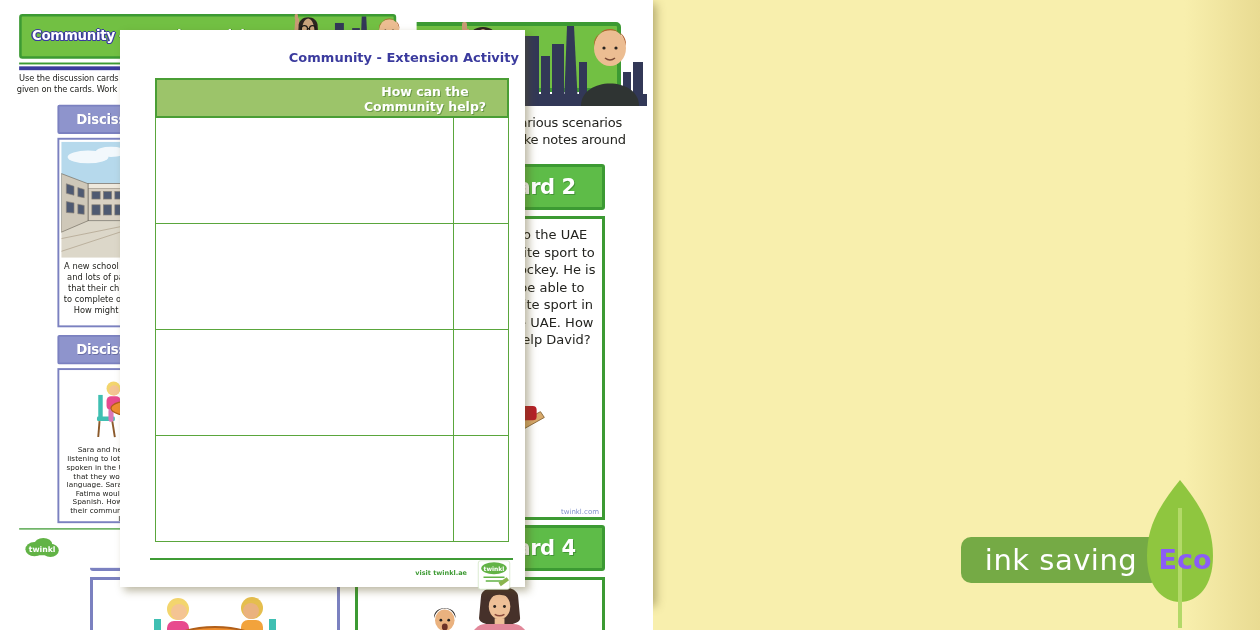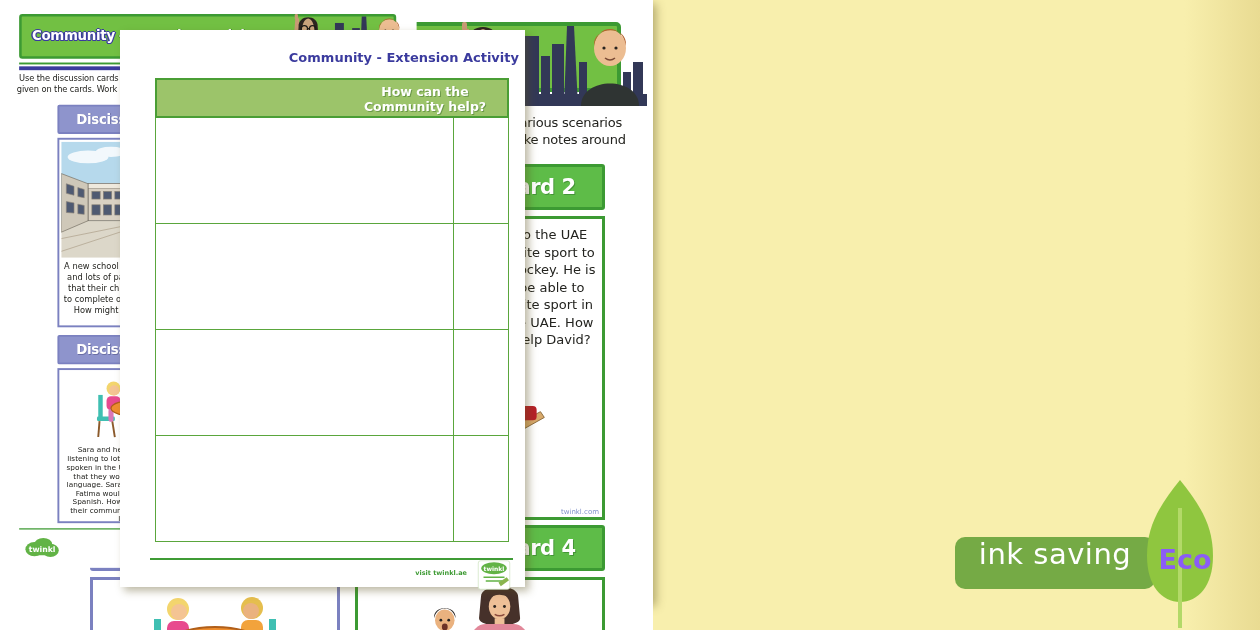--- a/index.html
+++ b/index.html
@@ -71,22 +71,22 @@
              font-size:12.5px;font-weight:bold;color:#fff;line-height:15px;
              text-shadow:1px 1px 0 rgba(60,110,40,.5);}
   .s2-row{left:35px;right:16px;height:106px;border:1px solid #5aa63c;border-top:none;box-sizing:border-box;}
   .s2-div{left:333px;top:88px;width:1px;height:424px;background:#5aa63c;}
   .s2-hr{left:30px;right:12px;top:528px;height:2px;background:#3f9b35;}
   .s2-visit{right:58px;top:539px;font-size:6.5px;font-weight:bold;color:#3f9b35;}
   .s2-badge{right:14px;top:530px;width:34px;height:30px;}
 
   
   #ecoBadge{left:950px;top:478px;width:268px;height:152px;z-index:5;position:absolute;}
-  .eco-rect{position:absolute;left:5px;top:59px;width:200px;height:52px;background:rgba(108,166,63,.94);
-            border-radius:10px;display:flex;justify-content:center;}
+  .eco-rect{position:absolute;left:11px;top:59px;width:200px;height:46px;background:rgba(108,166,63,.94);
+            border-radius:10px;display:flex;align-items:center;justify-content:center;}
   .eco-text{color:#fff;font-size:29px;letter-spacing:0.5px;}
   .eco-leaf{position:absolute;left:193px;top:0;width:75px;height:152px;}
   .eco-word{position:absolute;left:204px;top:66px;width:62px;text-align:center;
             color:#8b5cf6;font-size:27px;font-weight:bold;}
 </style>
 </head>
 <body>
 
 <div id="sheet2">
   <div class="abs s2-title">Community - Extension Activity</div>

